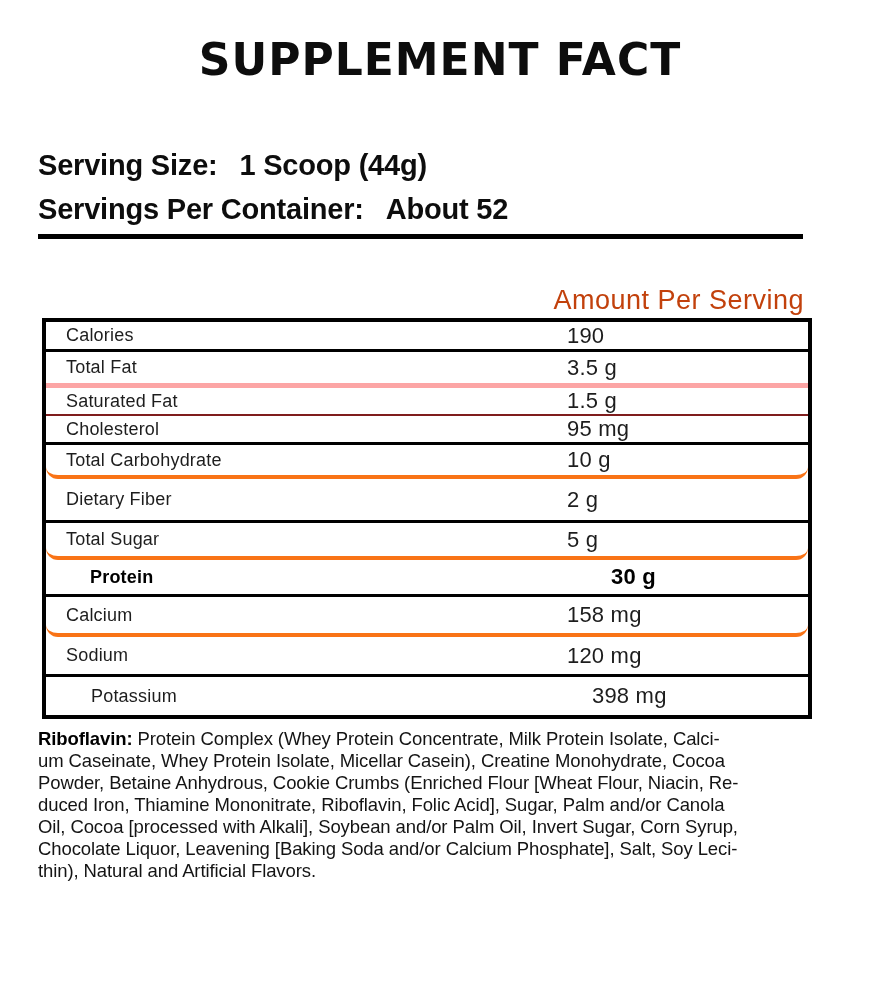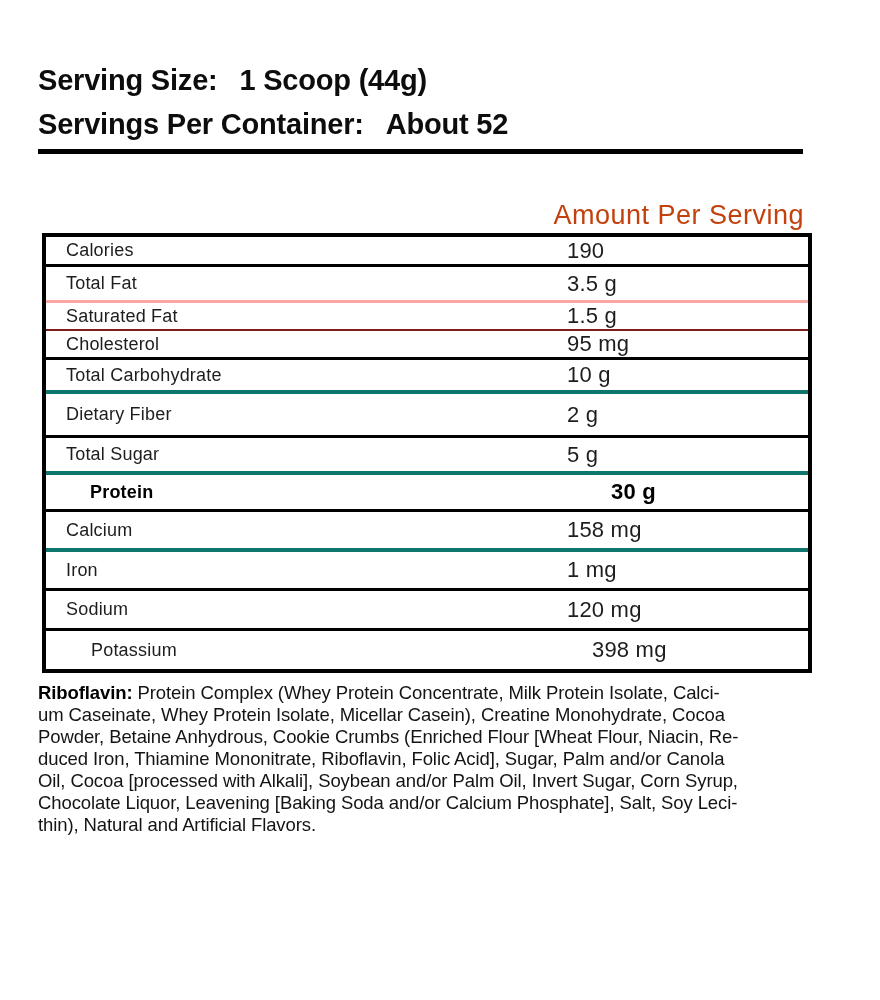--- a/index.html
+++ b/index.html
@@ -86,22 +86,22 @@
     letter-spacing: 0.2px;
   }
   .row.em .cell-label,
   .row.em .cell-value {
     font-weight: 700;
     color: #000000;
     padding-left: 44px;
   }
   .sep2 { border-bottom: 2px solid #7f1d1d; }
   .sep3 { border-bottom: 3px solid #000; }
-  .sep4 { border-bottom: 4px solid #0f766e; }
-  .sep5 { border-bottom: 3px solid #fca5a5; }
+  .sep4 { border-bottom: 4px solid #f97316; border-radius: 12px; }
+  .sep5 { border-bottom: 5px solid #fca5a5; }
   .h30 { min-height: 30px; }
   .h36 { min-height: 36px; }
   .h28 { min-height: 28px; }
   .h29 { min-height: 29px; }
   .h34 { min-height: 34px; }
   .h44 { min-height: 44px; }
   .h37 { min-height: 37px; }
   .h40 { min-height: 40px; }
   .h39 { min-height: 39px; }
   .h38 { min-height: 38px; padding-left: 25px; }
@@ -116,20 +116,21 @@
   .ing-label {
     font-weight: 700;
     color: #000000;
   }
 </style>
 </head>
 <body>
 
 <div class="page">
 
+  <h1 class="label-title">SUPPLEMENT FACT</h1>
 
   <div class="serving-block">
     <div class="serving-line">
       <span>Serving Size:</span>
       <span class="val">1 Scoop (44g)</span>
     </div>
     <div class="serving-line">
       <span>Servings Per Container:</span>
       <span class="val">About 52</span>
     </div>
@@ -168,24 +169,20 @@
       <span class="cell-value">5 g</span>
     </div>
     <div class="row h37 sep3 em">
       <span class="cell-label">Protein</span>
       <span class="cell-value">30 g</span>
     </div>
     <div class="row h40 sep4">
       <span class="cell-label">Calcium</span>
       <span class="cell-value">158 mg</span>
     </div>
-    <div class="row h39 sep3">
-      <span class="cell-label">Iron</span>
-      <span class="cell-value">1 mg</span>
-    </div>
     <div class="row h40 sep3">
       <span class="cell-label">Sodium</span>
       <span class="cell-value">120 mg</span>
     </div>
     <div class="row h38">
       <span class="cell-label">Potassium</span>
       <span class="cell-value">398 mg</span>
     </div>
   </div>
 

